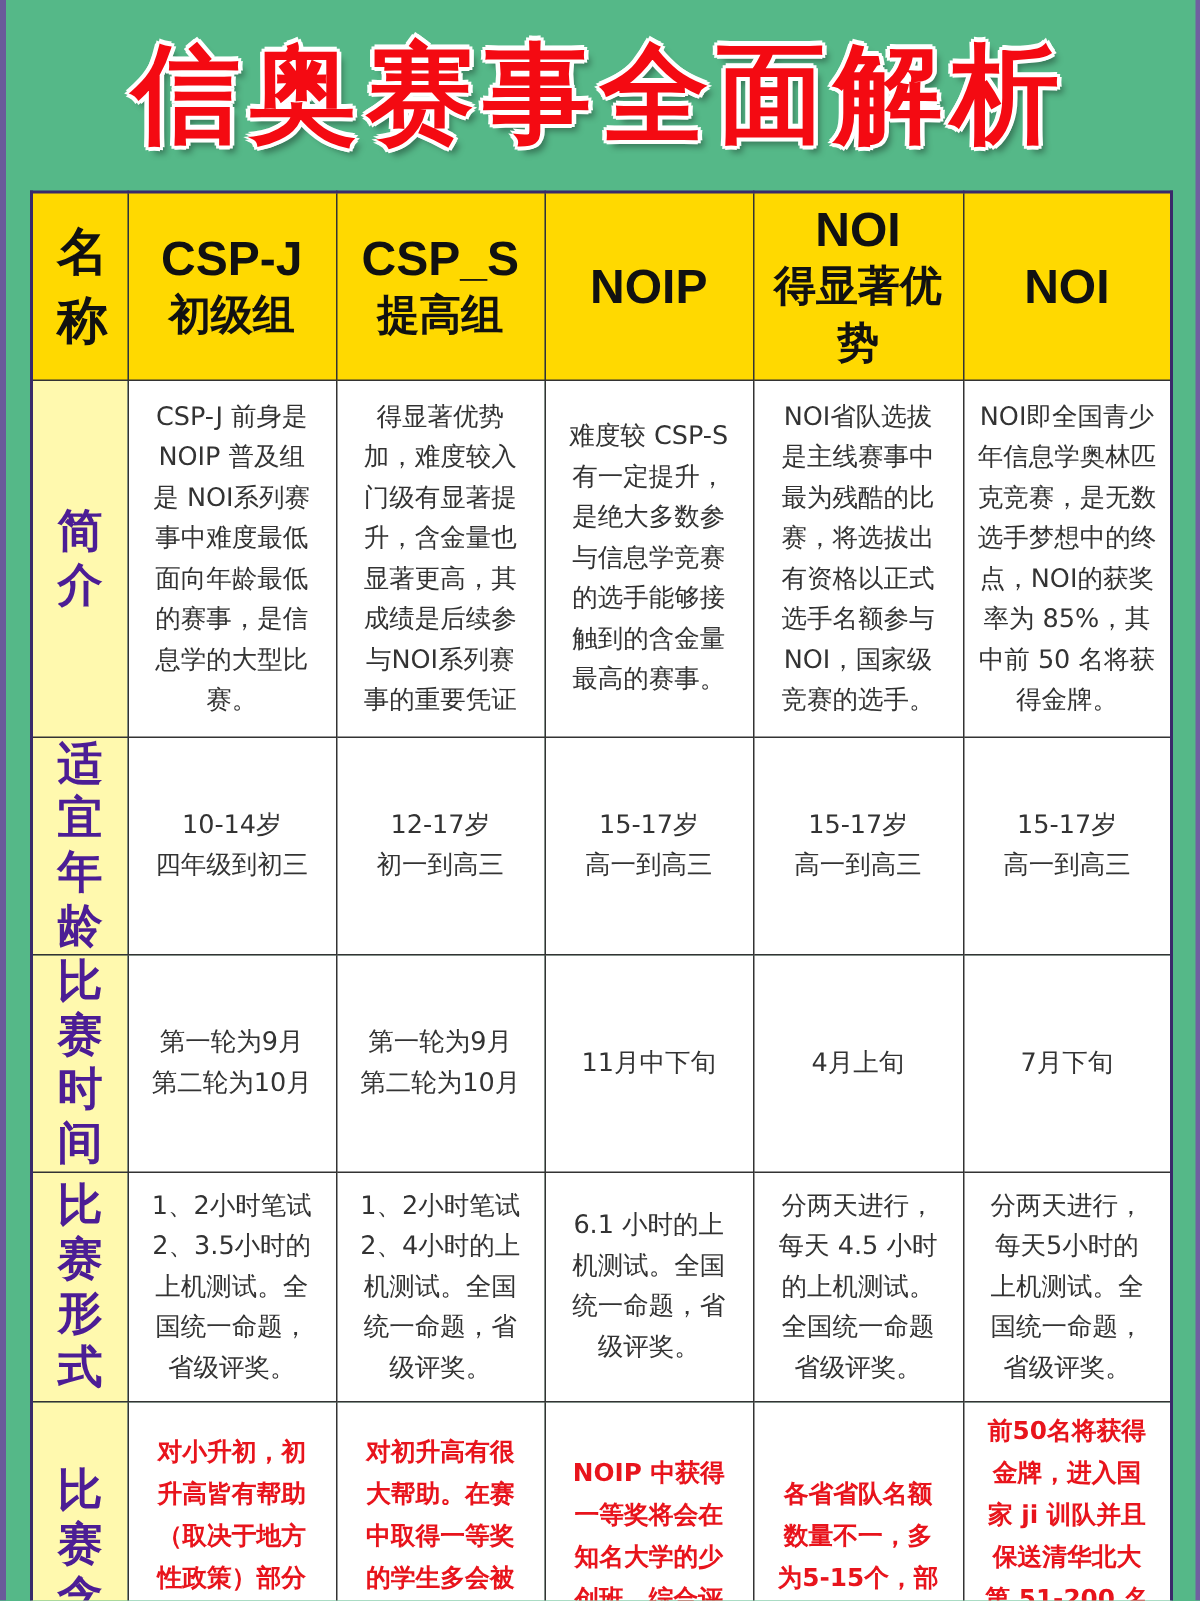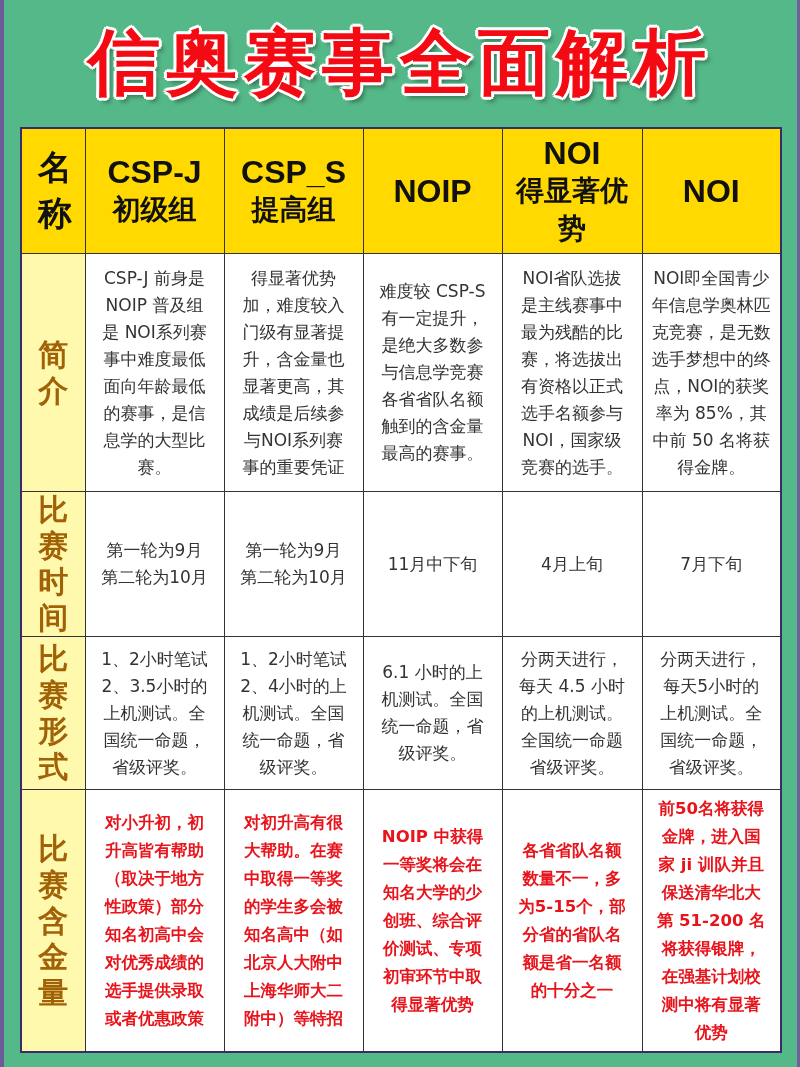--- a/index.html
+++ b/index.html
@@ -27,21 +27,21 @@
   table.grid td {
     border: 1.5px solid #333;
     text-align: center; vertical-align: middle;
     padding: 0 4px;
   }
   .hdr td { background: #ffd900; height: 86px; font-family: "Liberation Sans", sans-serif; font-weight: bold; color: #111; }
   .hdr .lbl { font-size: 34px; font-family: "DejaVu Sans", sans-serif; letter-spacing: -1px; padding: 16px; }
   .hdr .col { font-size: 32px; line-height: 38px; }
   .hdr .col .sub { font-family: "DejaVu Sans", sans-serif; font-size: 28px; }
   td.rowlbl {
-    background: #fff9ae; font-weight: bold; font-size: 30px; line-height: 36px; color: #a16207; padding: 0;
+    background: #fff9ae; font-weight: bold; font-size: 30px; line-height: 36px; color: #4c1d95; padding: 0;
   }
   td.cell { background: #fff; color: #333; font-size: 17px; line-height: 27px; }
   td.cell.red { color: #e8141c; font-weight: bold; font-size: 16.5px; line-height: 28px; }
   .r-intro td { height: 237px; }
   .r-age td { height: 86px; }
   .r-time td { height: 87px; }
   .r-form td { height: 152px; }
   .r-value td { height: 261px; }
   .pre { white-space: pre-line; }
 </style>
@@ -100,41 +100,55 @@
 门级有显著提
 升，含金量也
 显著更高，其
 成绩是后续参
 与NOI系列赛
 事的重要凭证</td>
     <td class="cell pre">难度较 CSP-S
 有一定提升，
 是绝大多数参
 与信息学竞赛
-各省省队名额
+的选手能够接
 触到的含金量
 最高的赛事。</td>
     <td class="cell pre">NOI省队选拔
 是主线赛事中
 最为残酷的比
 赛，将选拔出
 有资格以正式
 选手名额参与
 NOI，国家级
 竞赛的选手。</td>
     <td class="cell pre">NOI即全国青少
 年信息学奥林匹
 克竞赛，是无数
 选手梦想中的终
 点，NOI的获奖
 率为 85%，其
 中前 50 名将获
 得金牌。</td>
   </tr>
 
+  <tr class="r-age">
+    <td class="rowlbl pre">适宜
+年龄</td>
+    <td class="cell pre">10-14岁
+四年级到初三</td>
+    <td class="cell pre">12-17岁
+初一到高三</td>
+    <td class="cell pre">15-17岁
+高一到高三</td>
+    <td class="cell pre">15-17岁
+高一到高三</td>
+    <td class="cell pre">15-17岁
+高一到高三</td>
+  </tr>
 
   <tr class="r-time">
     <td class="rowlbl pre">比赛
 时间</td>
     <td class="cell pre">第一轮为9月
 第二轮为10月</td>
     <td class="cell pre">第一轮为9月
 第二轮为10月</td>
     <td class="cell pre">11月中下旬</td>
     <td class="cell pre">4月上旬</td>

